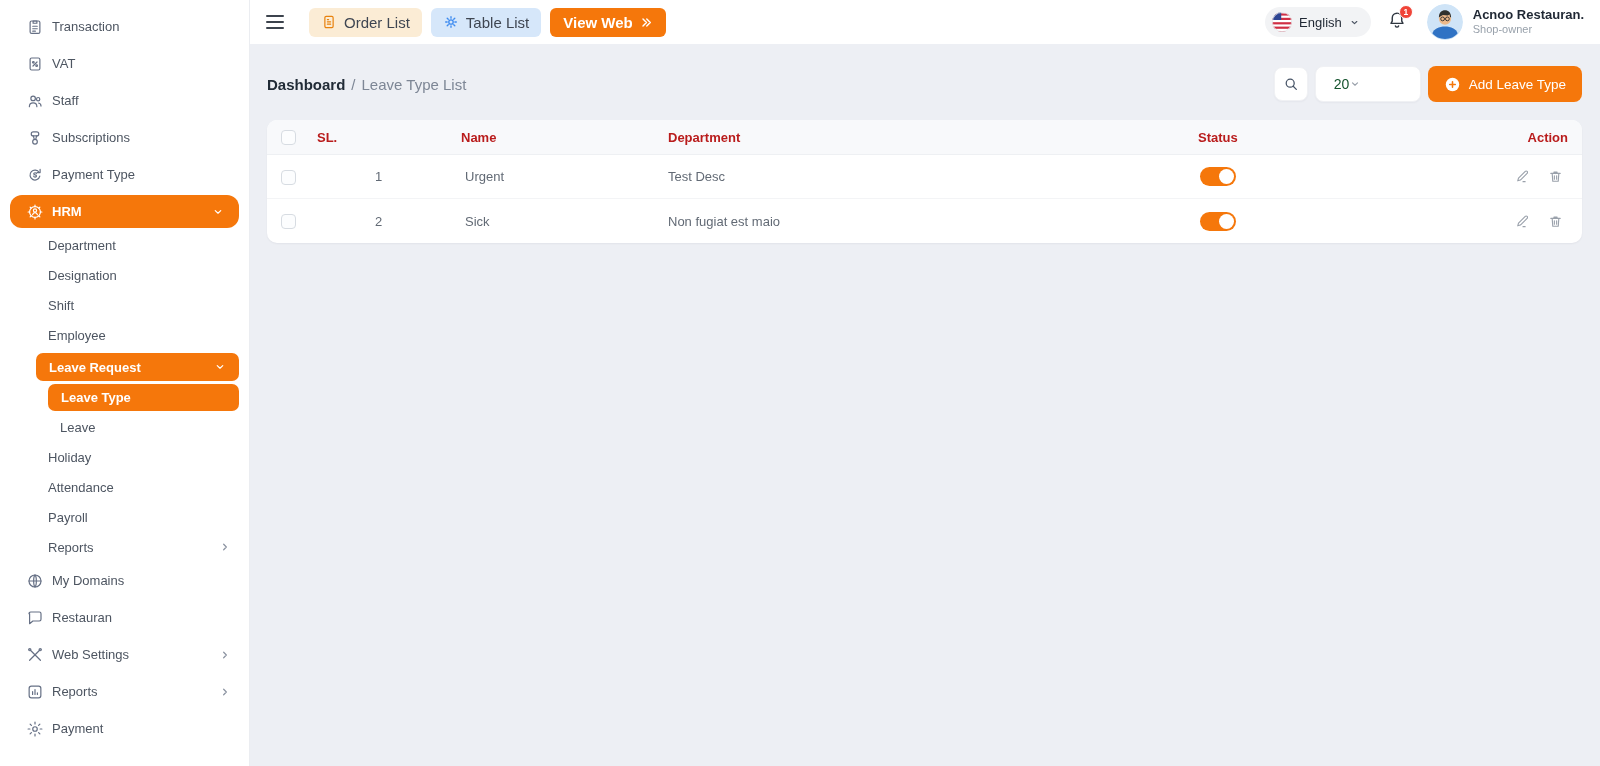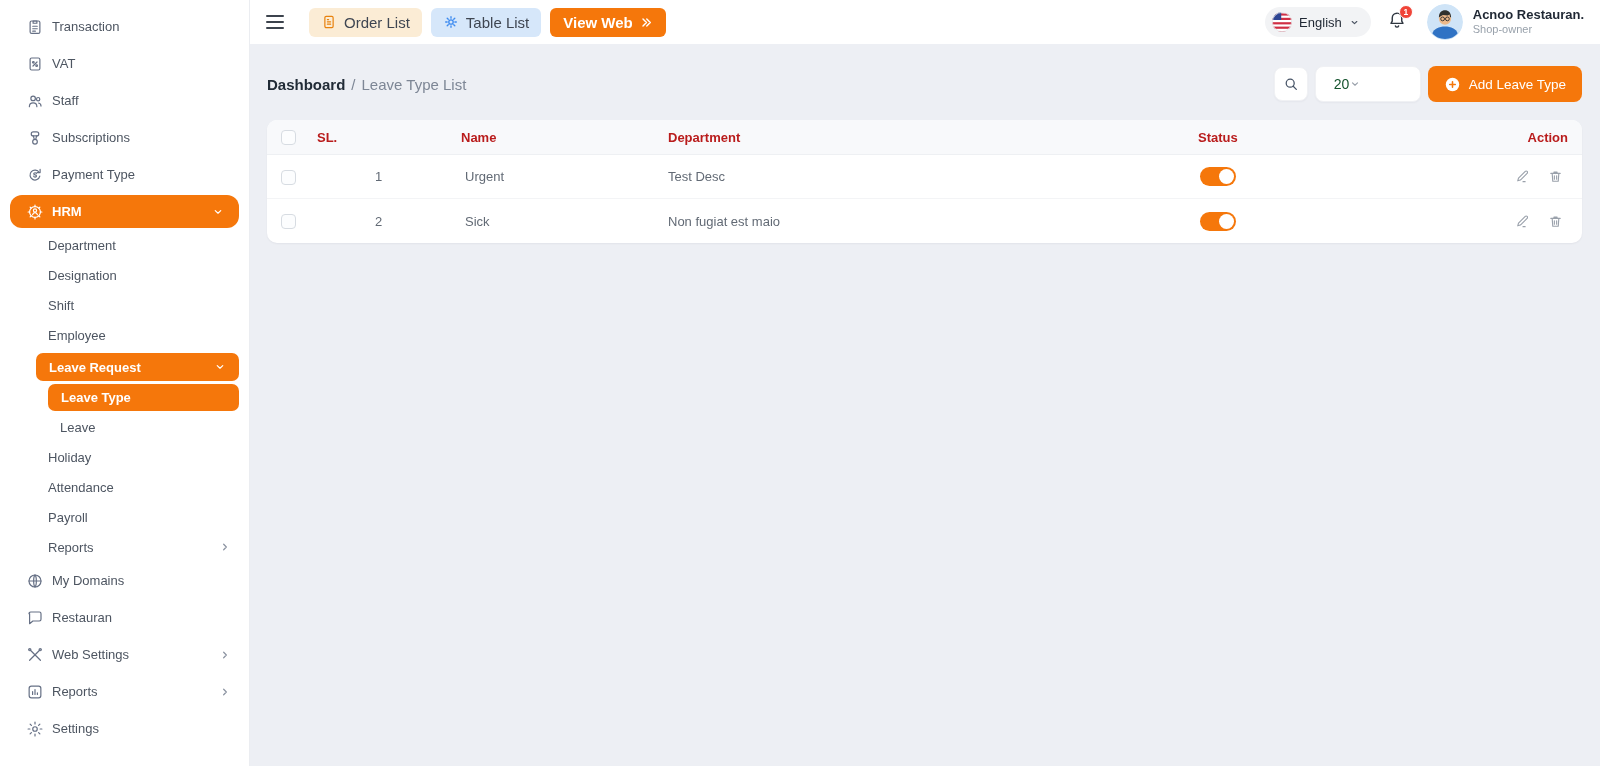--- a/index.html
+++ b/index.html
@@ -276,21 +276,21 @@
           </svg>
         </span>
       </div>
       <div class="s-item lvl1">
         <span class="icn">
           <svg viewBox="0 0 24 24" fill="none" stroke="currentColor" stroke-width="1.6" stroke-linecap="round" stroke-linejoin="round">
             <circle cx="12" cy="12" r="3"></circle>
             <path d="M12 2.8v2.4M12 18.8v2.4M2.8 12h2.4M18.8 12h2.4M5.5 5.5l1.7 1.7M16.8 16.8l1.7 1.7M18.5 5.5l-1.7 1.7M7.2 16.8l-1.7 1.7"></path>
           </svg>
         </span>
-        <span class="lbl">Settings</span>
+        <span class="lbl">Payment</span>
       </div>
     </nav>
 </aside>
 
 <div class="main">
   <header class="topbar">
     <div class="tb-left">
       <div class="hamburger">
           <span></span>
           <span></span>

